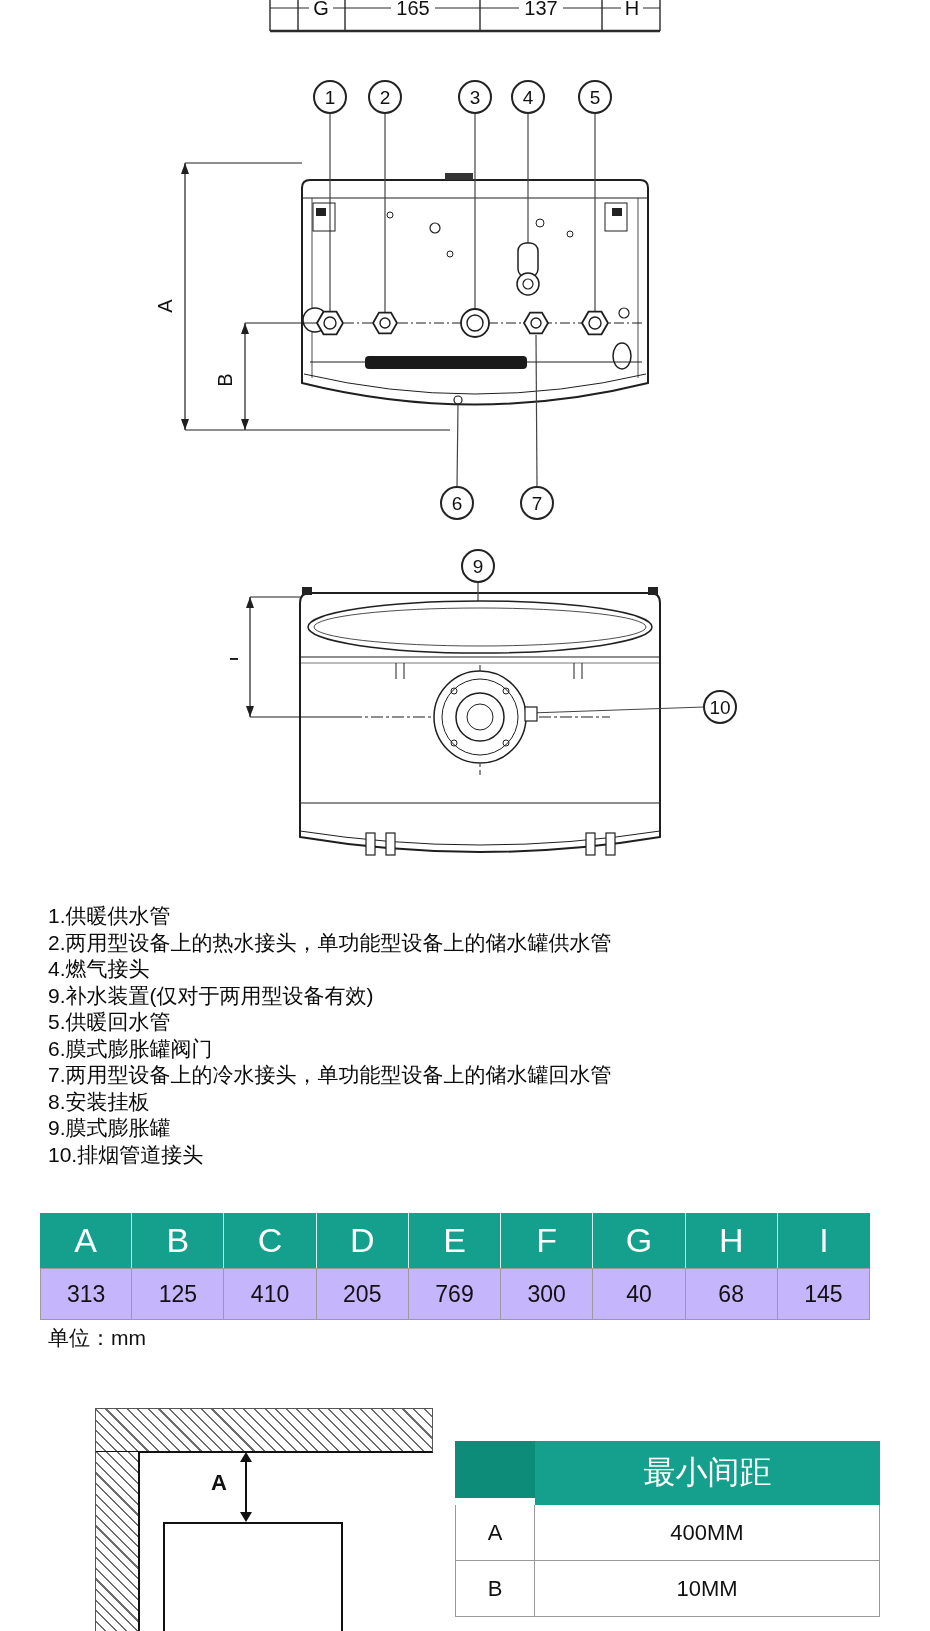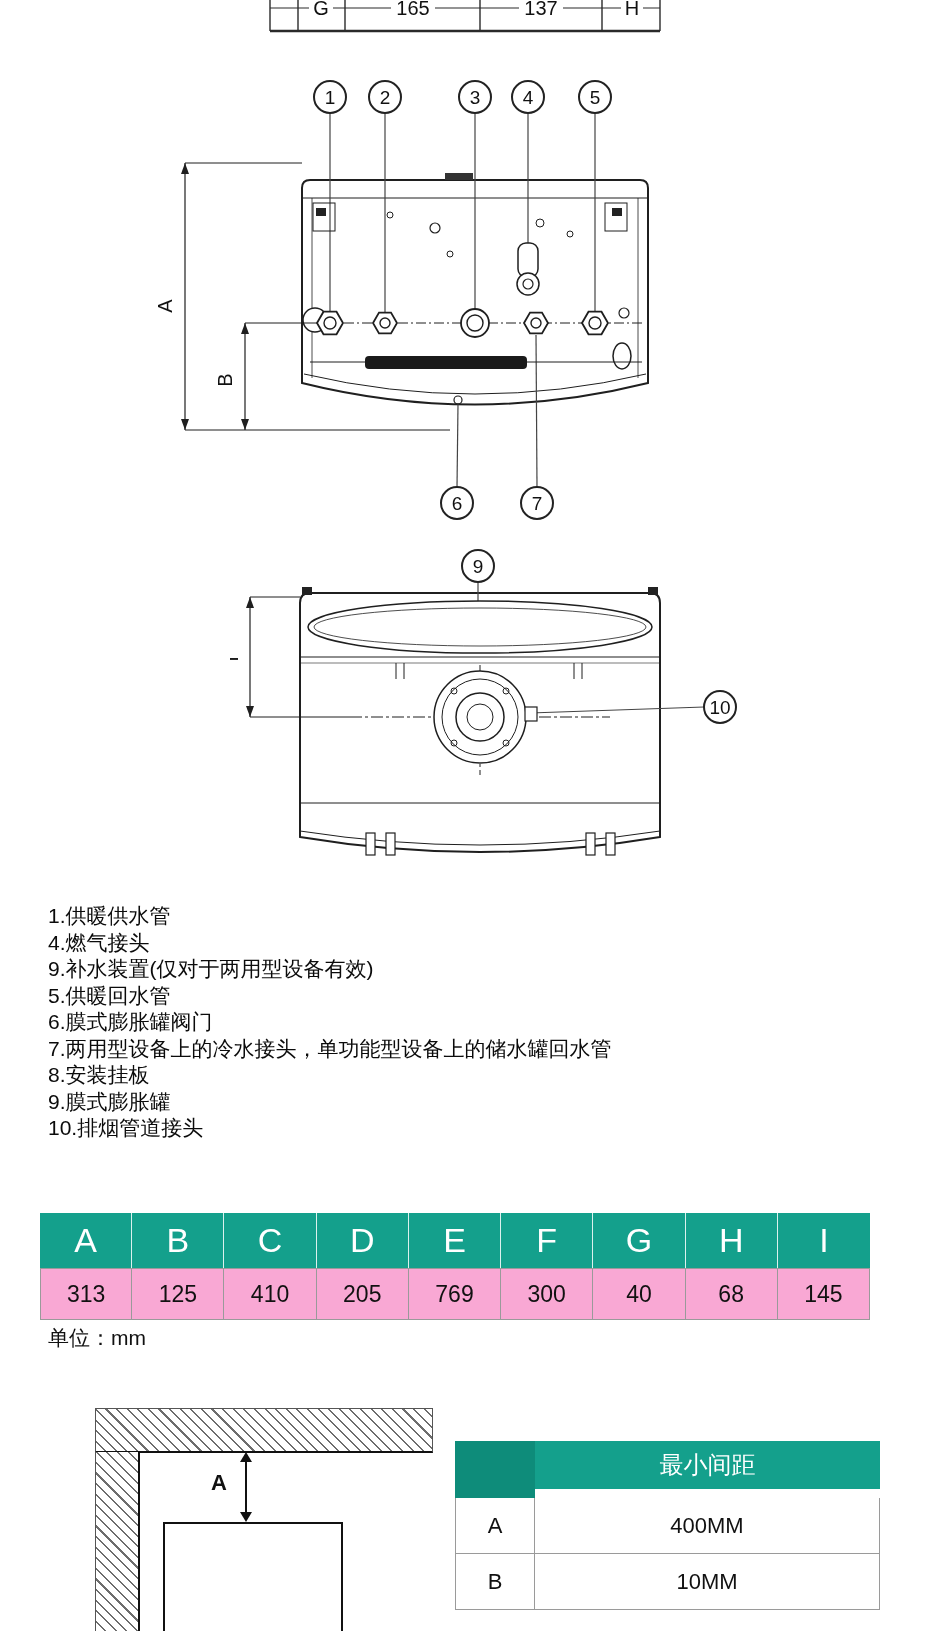--- a/index.html
+++ b/index.html
@@ -20,21 +20,21 @@
   .dimtable{left:40px;top:1213px;width:830px;}
   .dimtable .hdr{display:grid;grid-template-columns:repeat(9,1fr);}
   .dimtable .hdr div{
     background:var(--teal,#14A08C);color:#fff;font-size:34px;height:55px;
     display:flex;align-items:center;justify-content:center;
     border-right:1px solid rgba(255,255,255,.85);
   }
   .dimtable .hdr div:last-child{border-right:none;}
   .dimtable .vals{display:grid;grid-template-columns:repeat(9,1fr);}
   .dimtable .vals div{
-    background:#f9a8d4;font-size:23px;height:50px;
+    background:#c4b5fd;font-size:23px;height:50px;
     display:flex;align-items:center;justify-content:center;
     border-right:1px solid #9a9a9a;border-bottom:1px solid #9a9a9a;border-top:1px solid #9a9a9a;
   }
   .dimtable .vals div:first-child{border-left:1px solid #9a9a9a;}
 
   .unitnote{left:48px;top:1324px;font-size:21px;}
 
   
   .clrdiag{left:95px;top:1408px;width:336px;height:223px;}
   .hatch{
@@ -45,21 +45,21 @@
   .clr-line{left:150px;top:52px;width:2px;height:54px;background:#111;}
   .tri{width:0;height:0;border-left:6px solid transparent;border-right:6px solid transparent;}
   .tri.up{left:145px;top:44px;border-bottom:10px solid #111;}
   .tri.down{left:145px;top:104px;border-top:10px solid #111;}
   .clr-a{left:116px;top:62px;font-size:22px;font-weight:600;}
   .clr-boiler{left:68px;top:114px;width:176px;height:109px;background:#fff;border:2px solid #111;border-bottom:none;}
 
   
   .clrtable{left:455px;top:1441px;width:425px;display:grid;grid-template-columns:80px 1fr;}
   .clrtable .hl{background:var(--teal-dark,#0E8C7A);height:57px;}
-  .clrtable .hr{background:var(--teal,#14A08C);height:48px;color:#fff;font-size:24px;display:flex;align-items:center;justify-content:center;}
+  .clrtable .hr{background:var(--teal,#14A08C);height:64px;color:#fff;font-size:32px;display:flex;align-items:center;justify-content:center;}
   .clrtable .cell{
     background:#fff;height:55px;font-size:22px;display:flex;align-items:center;justify-content:center;
     border-right:1px solid #9a9a9a;border-bottom:1px solid #9a9a9a;
   }
   .clrtable .cell.l{border-left:1px solid #9a9a9a;}
 </style>
 </head>
 <body>
 
 <svg class="abs" style="left:258px;top:0;" width="420" height="34" viewBox="0 0 420 34">
@@ -239,20 +239,21 @@
   <g fill="#fff" stroke="#222" stroke-width="2">
     <circle cx="248" cy="21" r="16"></circle>
     <circle cx="490" cy="162" r="16"></circle>
   </g>
   <text class="callout" x="248" y="28" text-anchor="middle">9</text>
   <text class="callout" x="490" y="169" text-anchor="middle">10</text>
 </svg>
 
 <div class="abs legend">
   <div class="li">1.供暖供水管</div>
+  <div class="li">2.两用型设备上的热水接头，单功能型设备上的储水罐供水管</div>
   <div class="li">4.燃气接头</div>
   <div class="li">9.补水装置(仅对于两用型设备有效)</div>
   <div class="li">5.供暖回水管</div>
   <div class="li">6.膜式膨胀罐阀门</div>
   <div class="li">7.两用型设备上的冷水接头，单功能型设备上的储水罐回水管</div>
   <div class="li">8.安装挂板</div>
   <div class="li">9.膜式膨胀罐</div>
   <div class="li">10.排烟管道接头</div>
 </div>
 

